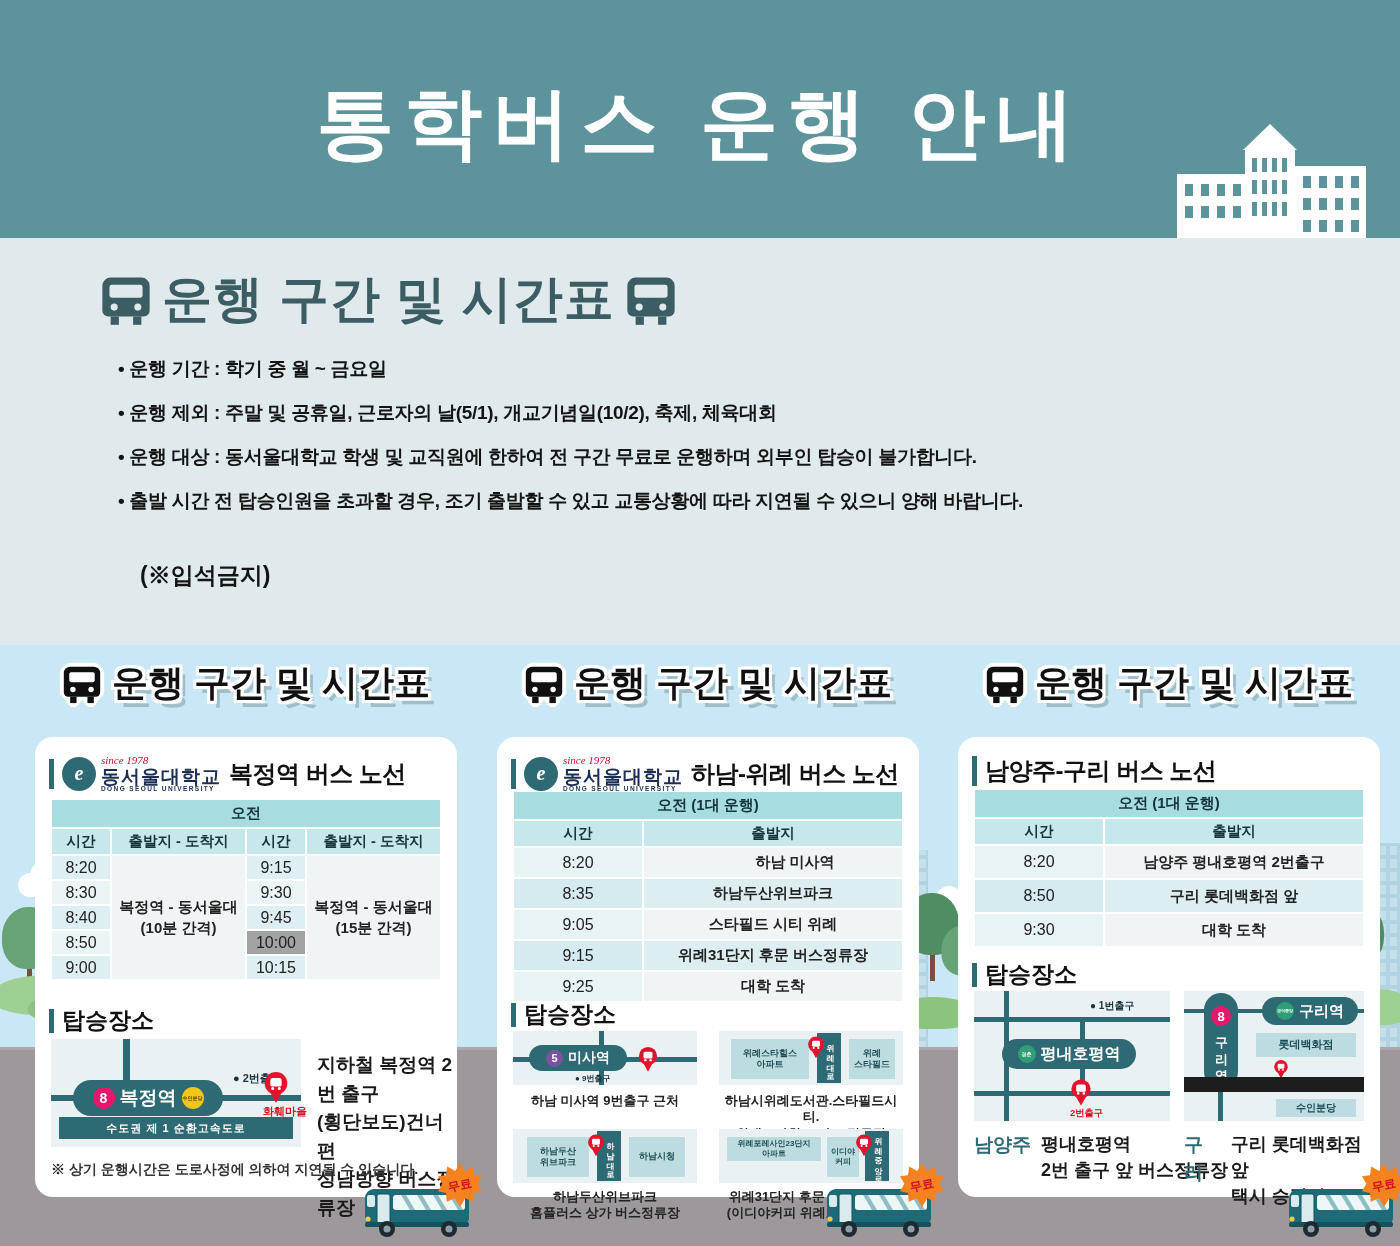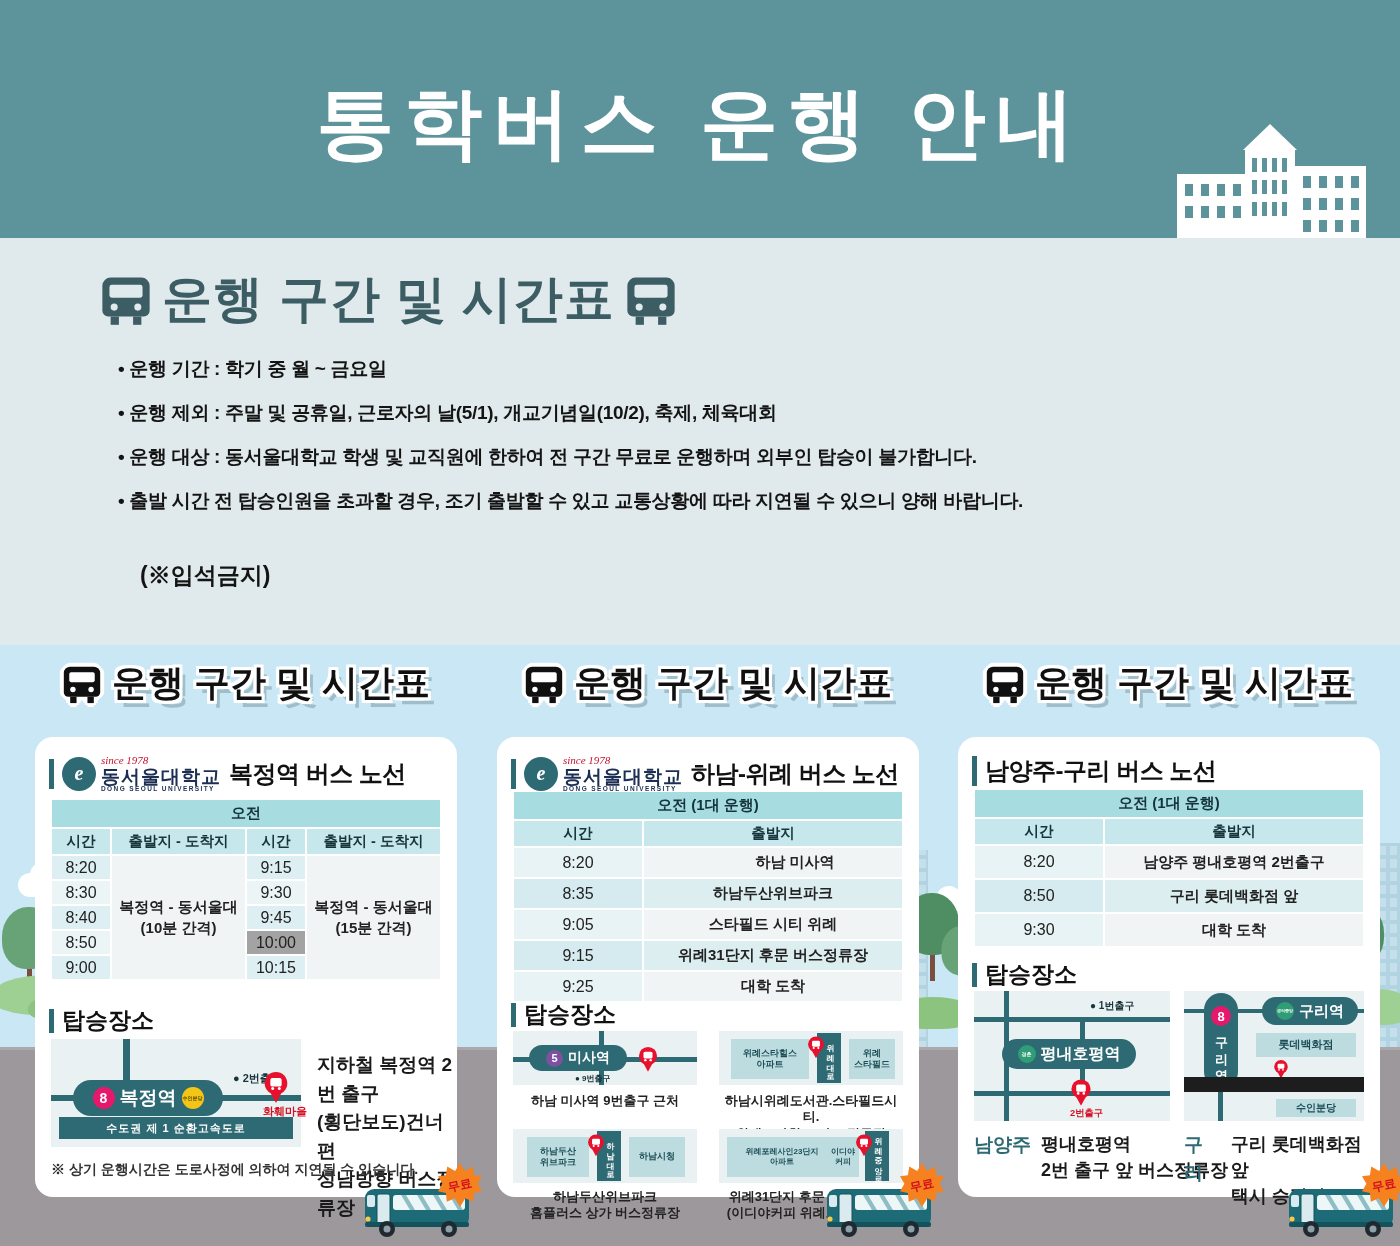--- a/index.html
+++ b/index.html
@@ -433,21 +433,21 @@
                 <rect x="7" y="7.5" width="12" height="9" rx="2" fill="#fff"></rect>
                 <circle cx="9.5" cy="18.5" r="1.6" fill="#fff"></circle>
                 <circle cx="16.5" cy="18.5" r="1.6" fill="#fff"></circle>
               </svg>
           </div>
         </div>
         <div class="mcaption" style="left:16px;top:452px;width:184px;">하남두산위브파크
 홈플러스 상가 버스정류장</div>
 
         <div class="minimap" style="left:222px;top:392px;width:184px;height:54px;">
-          <div class="blk" style="left:8px;top:8px;width:94px;height:40px;font-size:8px;padding-left:8px;">위례포레사인23단지
+          <div class="blk" style="left:8px;top:8px;width:94px;height:24px;font-size:8px;">위례포레사인23단지
 아파트</div>
           <div class="blk" style="left:108px;top:8px;width:32px;height:40px;font-size:8px;">이디야
 커피</div>
           <div class="vroad" style="left:146px;top:2px;width:24px;height:50px;">위례중앙로</div>
           <div class="pin" style="left:132px;top:0px;transform:scale(.7);">
             <svg width="26" height="32" viewBox="0 0 26 34">
                 <circle cx="13" cy="13" r="12" fill="#e8112d"></circle>
                 <path d="M13 34 L6 21 h14 z" fill="#e8112d"></path>
                 <rect x="7" y="7.5" width="12" height="9" rx="2" fill="#fff"></rect>
                 <circle cx="9.5" cy="18.5" r="1.6" fill="#fff"></circle>

